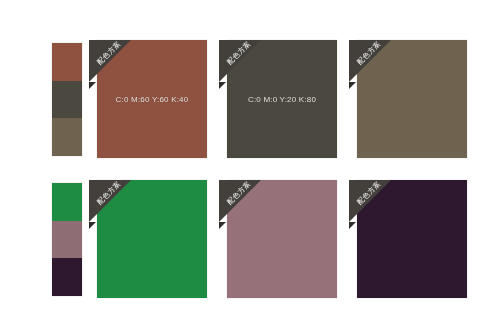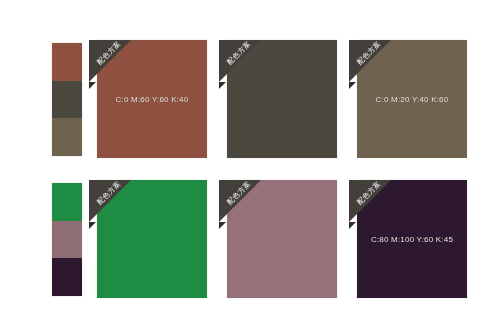--- a/index.html
+++ b/index.html
@@ -145,29 +145,29 @@
         <div class="card-body" style="background: rgb(143, 81, 64);"></div>
         <div class="card-label">C:0 M:60 Y:60 K:40</div>
         <div class="ribbon">
           <div class="ribbon-tri" style="border-top-color: rgb(67, 64, 60);"></div>
           <div class="ribbon-fold" style="border-left-color: rgb(47, 45, 42);"></div>
           <div class="ribbon-text" style="color: rgb(255, 255, 255);">配色方案</div>
         </div>
       </div>
       <div class="card card-1">
         <div class="card-body" style="background: rgb(75, 72, 63);"></div>
+        <div class="card-label">C:0 M:0 Y:20 K:80</div>
         <div class="ribbon">
           <div class="ribbon-tri" style="border-top-color: rgb(67, 64, 60);"></div>
           <div class="ribbon-fold" style="border-left-color: rgb(47, 45, 42);"></div>
           <div class="ribbon-text" style="color: rgb(255, 255, 255);">配色方案</div>
         </div>
       </div>
       <div class="card card-2">
         <div class="card-body" style="background: rgb(111, 99, 80);"></div>
-        <div class="card-label">C:0 M:20 Y:40 K:60</div>
         <div class="ribbon">
           <div class="ribbon-tri" style="border-top-color: rgb(67, 64, 60);"></div>
           <div class="ribbon-fold" style="border-left-color: rgb(47, 45, 42);"></div>
           <div class="ribbon-text" style="color: rgb(255, 255, 255);">配色方案</div>
         </div>
       </div>
     </div>
     <div class="row row-1">
       <div class="palette-strip">
         <div class="palette-chip" title="#1e8c42" style="background: rgb(30, 140, 66);"></div>
@@ -185,21 +185,20 @@
       <div class="card card-1">
         <div class="card-body" style="background: rgb(150, 113, 122);"></div>
         <div class="ribbon">
           <div class="ribbon-tri" style="border-top-color: rgb(67, 64, 60);"></div>
           <div class="ribbon-fold" style="border-left-color: rgb(47, 45, 42);"></div>
           <div class="ribbon-text" style="color: rgb(255, 255, 255);">配色方案</div>
         </div>
       </div>
       <div class="card card-2">
         <div class="card-body" style="background: rgb(46, 24, 48);"></div>
-        <div class="card-label">C:80 M:100 Y:60 K:45</div>
         <div class="ribbon">
           <div class="ribbon-tri" style="border-top-color: rgb(67, 64, 60);"></div>
           <div class="ribbon-fold" style="border-left-color: rgb(47, 45, 42);"></div>
           <div class="ribbon-text" style="color: rgb(255, 255, 255);">配色方案</div>
         </div>
       </div>
     </div>
   </div>
 
 </body></html>

